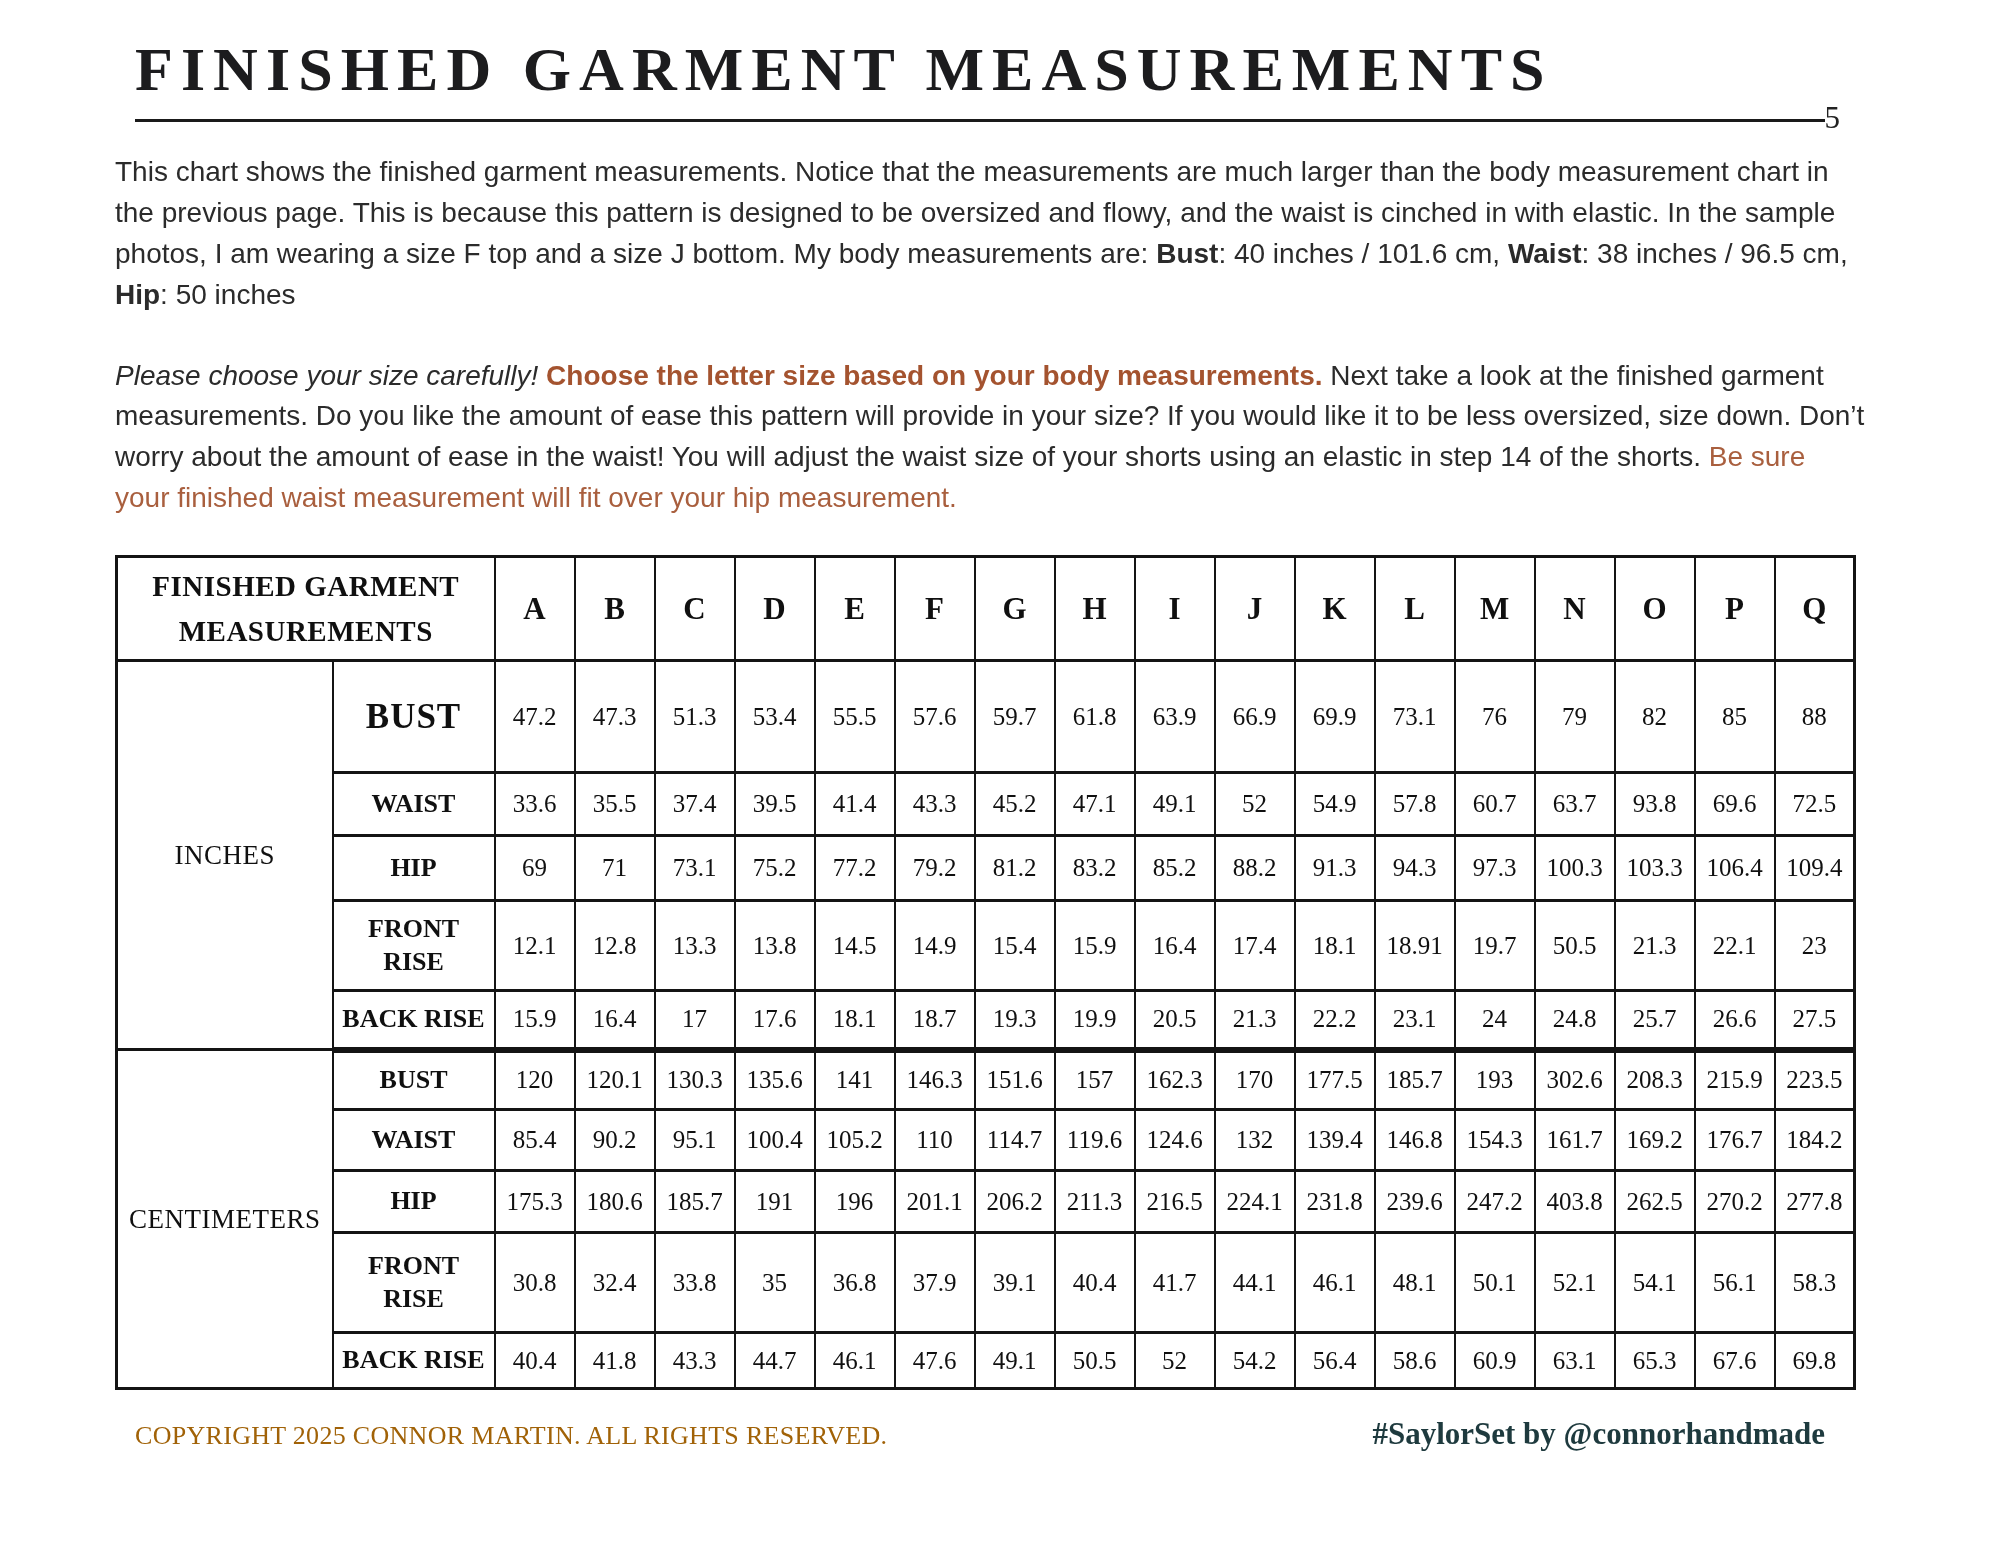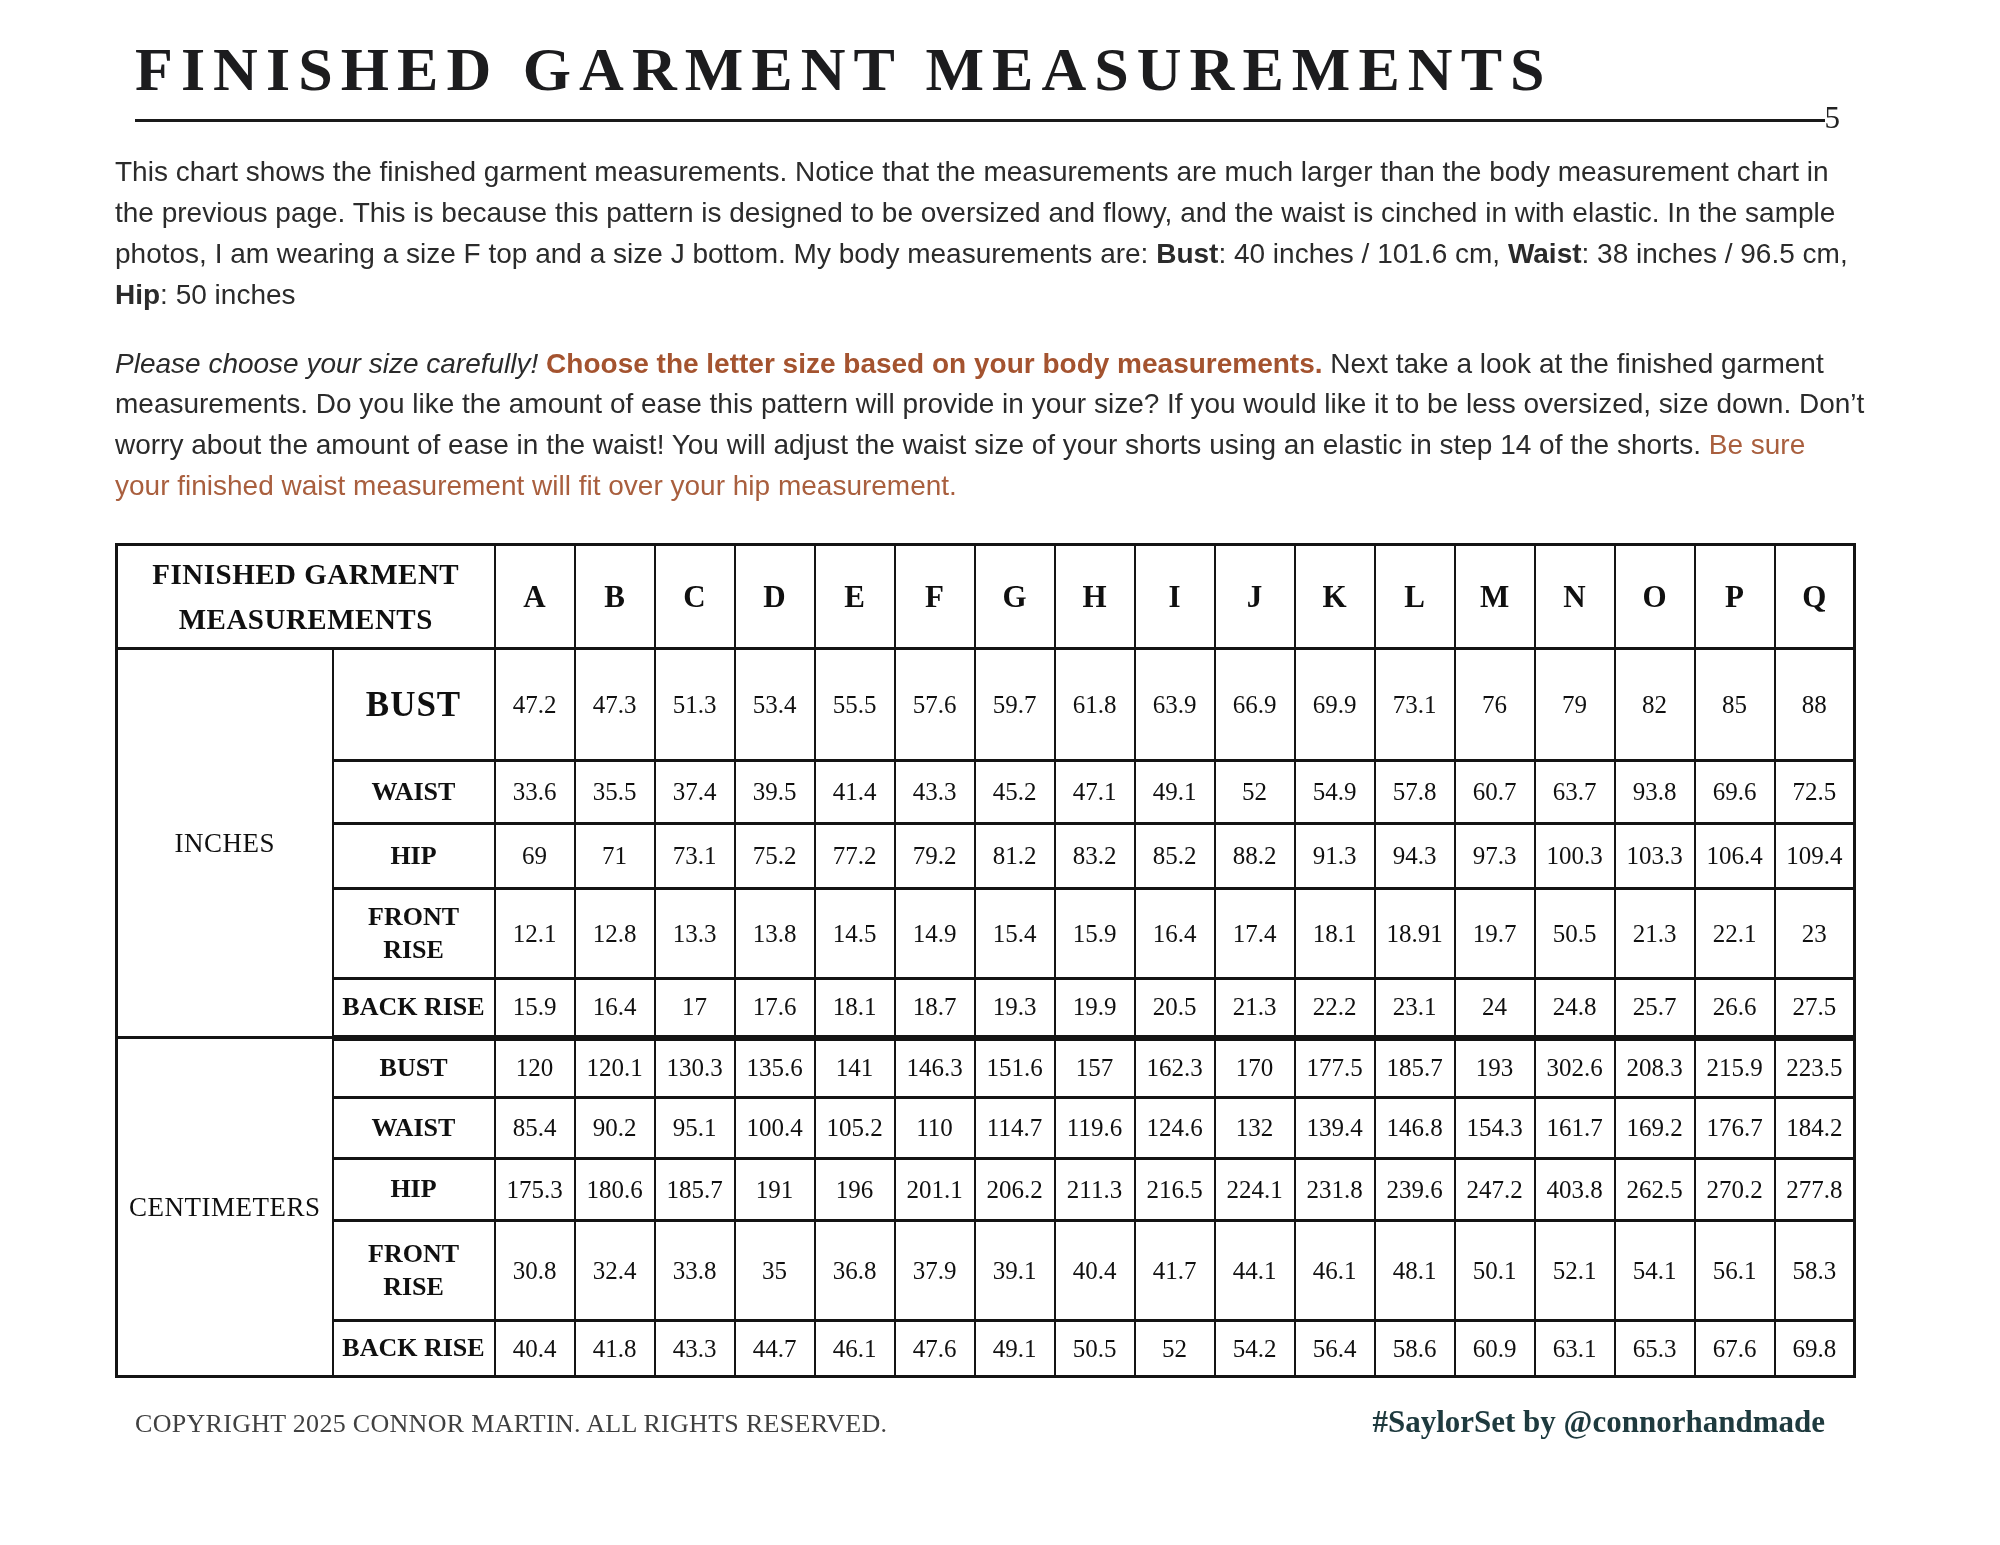--- a/index.html
+++ b/index.html
@@ -34,21 +34,21 @@
     border-bottom:3px solid #1a1a1a;
   }
 
   
   .body-text {
     margin:30px 0 0 0;
     font-size:28px;
     line-height:1.46;
     color:#2b2b2b;
   }
-  .body-text.second { margin-top:28px; }
+  .body-text.second { margin-top:40px; }
   .seg-normal { }
   .seg-bold { font-weight:bold; }
   .seg-italic { font-style:italic; }
   .seg-rust-bold { font-weight:bold; color:#a4532f; }
   .seg-rust { color:#a95f3e; }
 
   
   table.m-table {
     border-collapse:collapse;
     table-layout:fixed;
@@ -98,21 +98,21 @@
     display:flex;
     justify-content:space-between;
     align-items:baseline;
     margin-top:26px;
     padding:0 42px 0 20px;
   }
   .copyright {
     font-family:"Liberation Serif", serif;
     font-size:26px;
     letter-spacing:0.3px;
-    color:#404040;
+    color:#a16207;
   }
   .credit {
     font-family:Liberation Serif, serif;
     font-weight:bold;
     font-size:31px;
     color:#1e3a3e;
   }
 </style>
 </head>
 <body>

